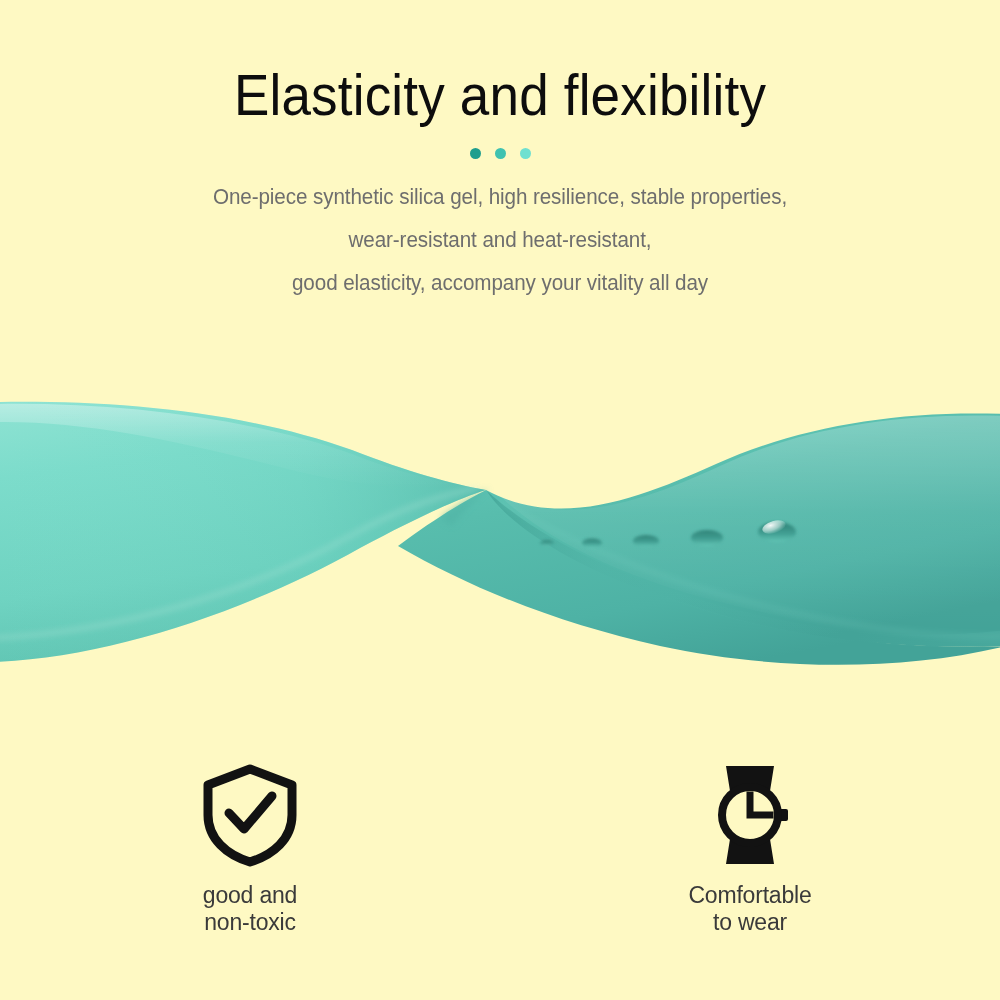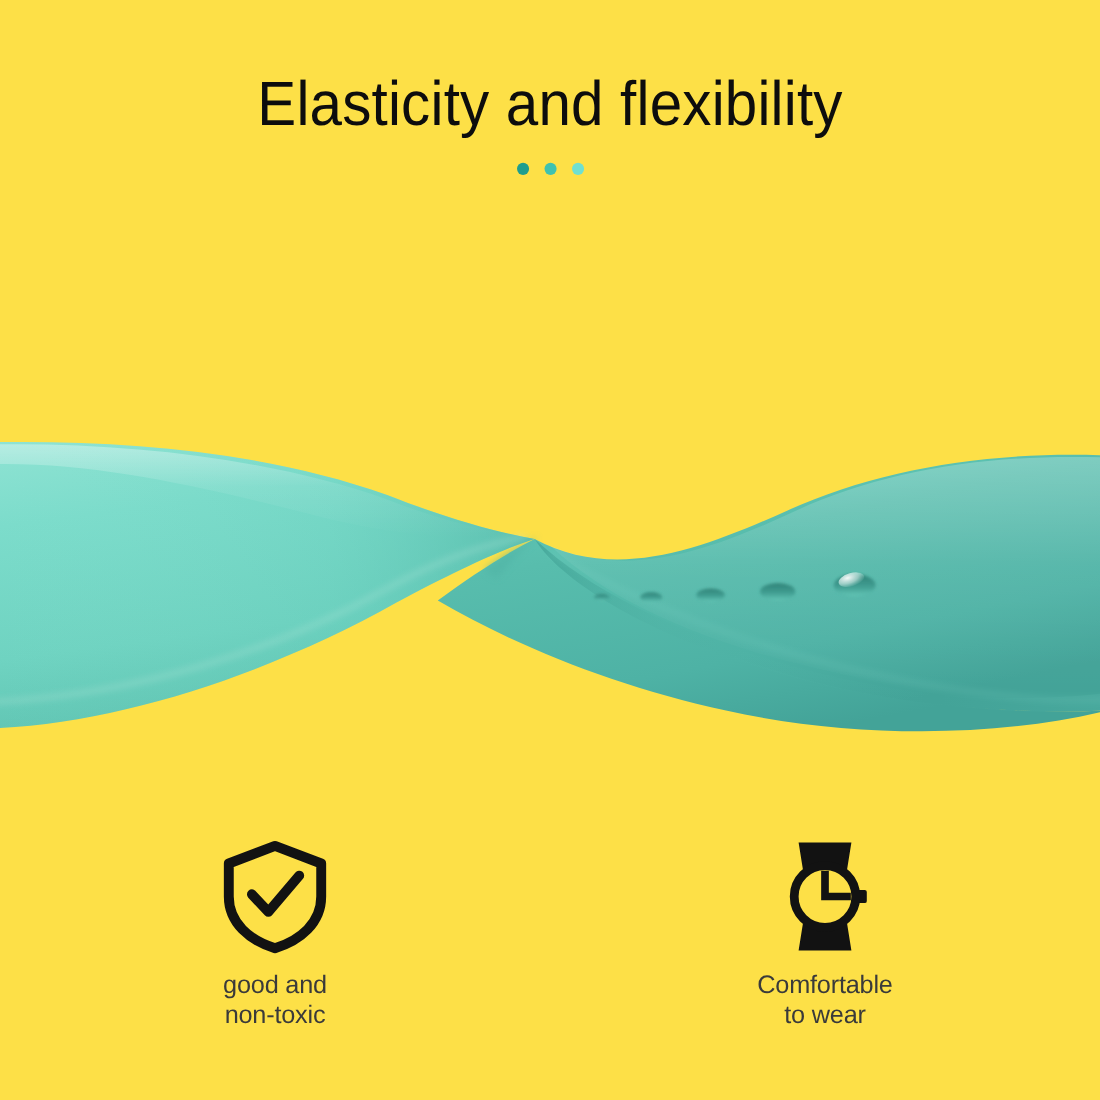--- a/index.html
+++ b/index.html
@@ -9,21 +9,21 @@
     height: 1000px;
     background: #ffffff;
     font-family: "Liberation Sans", sans-serif;
     overflow: hidden;
   }
 
   #page {
     position: relative;
     width: 1000px;
     height: 1000px;
-    background: #fde047;
+    background: #fef9c3;
   }
 
   
   .header-block {
     position: absolute;
     top: 0;
     left: 0;
     width: 1000px;
     text-align: center;
   }
@@ -121,20 +121,25 @@
   <div class="header-block">
 
     <div class="page-title">Elasticity and flexibility</div>
 
     <div class="dots-row">
       <span class="dot dot-1" style="background: rgb(31, 158, 142);"></span>
       <span class="dot dot-2" style="background: rgb(63, 194, 176);"></span>
       <span class="dot dot-3" style="background: rgb(111, 224, 208);"></span>
     </div>
 
+    <div class="subtitle-block">
+      <div class="subtitle-line">One-piece synthetic silica gel, high resilience, stable properties,</div>
+      <div class="subtitle-line">wear-resistant and heat-resistant,</div>
+      <div class="subtitle-line">good elasticity, accompany your vitality all day</div>
+    </div>
   </div>
 
   <div class="hero">
     <svg width="1000" height="310" viewBox="0 0 1000 310">
       <defs>
 
         <linearGradient id="gLeft" x1="0" y1="0" x2="0.25" y2="1">
           <stop offset="0%" stop-color="#8fe3d3"></stop>
           <stop offset="28%" stop-color="#7cdccb"></stop>
           <stop offset="72%" stop-color="#6fd3c1"></stop>

